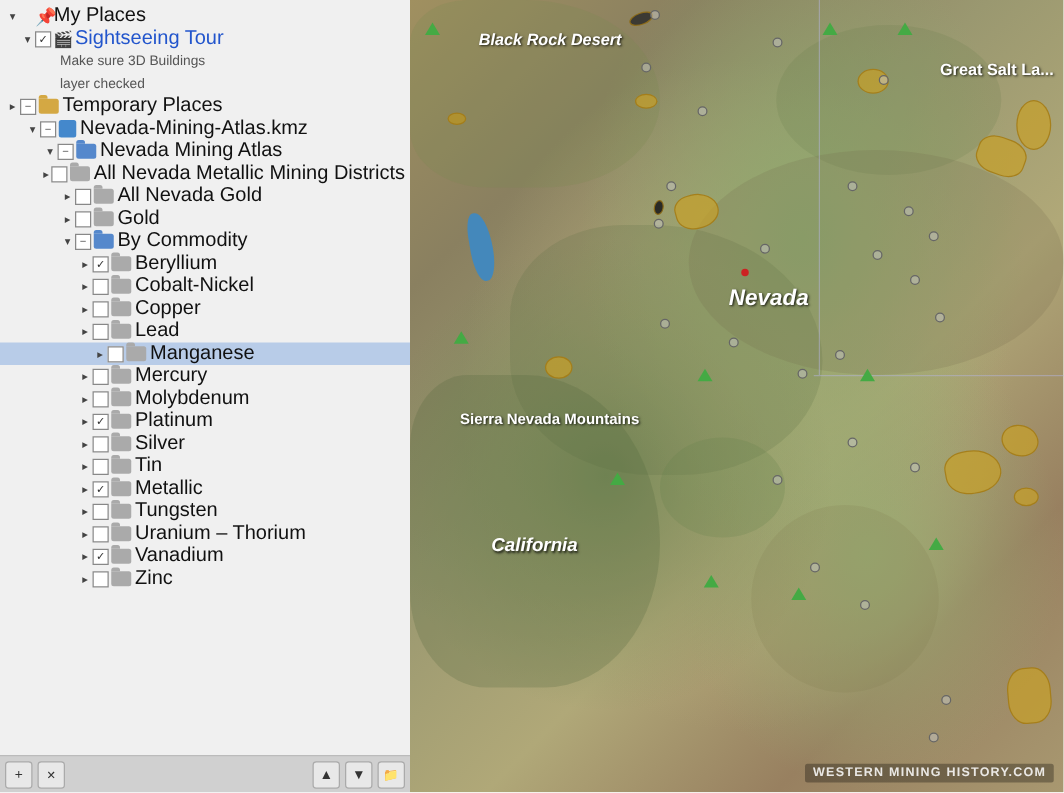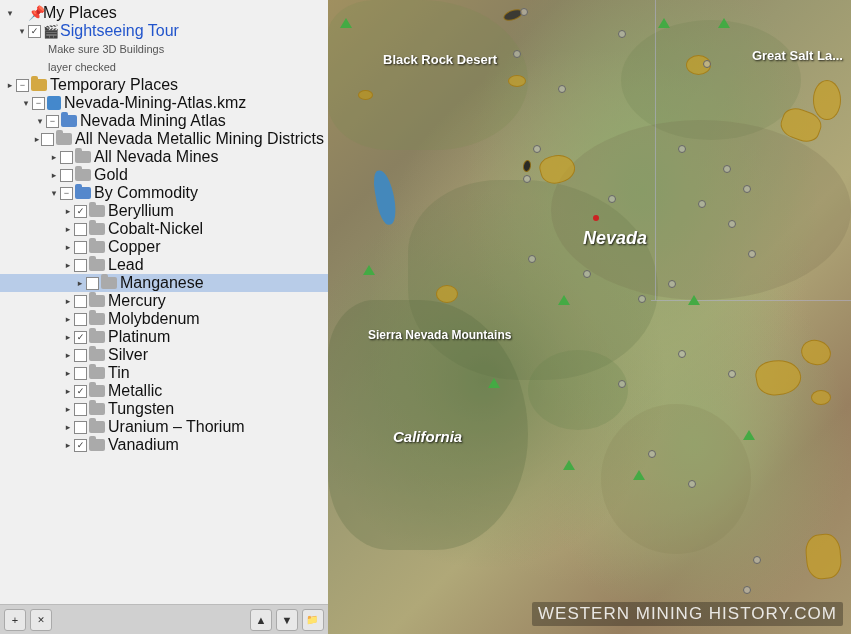--- a/index.html
+++ b/index.html
@@ -249,22 +249,22 @@
       border-radius: 50%;
       background: #cc2222;
     }
 
     
     #watermark {
       position: absolute;
       bottom: 8px;
       right: 8px;
       color: rgba(255,255,255,0.85);
-      font-size: 17px;
-      font-weight: normal;
+      font-size: 10px;
+      font-weight: bold;
       text-transform: uppercase;
       letter-spacing: 1px;
       background: rgba(0,0,0,0.3);
       padding: 2px 6px;
       border-radius: 2px;
       text-align: right;
     }
 
     
     .state-border {
@@ -333,21 +333,21 @@
       <span class="checkbox"></span>
       <span class="folder-icon gray"></span>
       <span class="label">All Nevada Metallic Mining Districts</span>
     </div>
 
     <div class="tree-item">
       <span class="indent" style="width:48px"></span>
       <span class="arrow closed"></span>
       <span class="checkbox"></span>
       <span class="folder-icon gray"></span>
-      <span class="label">All Nevada Mines</span>
+      <span class="label">All Nevada Gold</span>
     </div>
 
     <div class="tree-item">
       <span class="indent" style="width:48px"></span>
       <span class="arrow closed"></span>
       <span class="checkbox"></span>
       <span class="folder-icon gray"></span>
       <span class="label">Gold</span>
     </div>
 
@@ -465,20 +465,27 @@
     </div>
 
     <div class="tree-item">
       <span class="indent" style="width:62px"></span>
       <span class="arrow closed"></span>
       <span class="checkbox checked"></span>
       <span class="folder-icon gray"></span>
       <span class="label">Vanadium</span>
     </div>
 
+    <div class="tree-item">
+      <span class="indent" style="width:62px"></span>
+      <span class="arrow closed"></span>
+      <span class="checkbox"></span>
+      <span class="folder-icon gray"></span>
+      <span class="label">Zinc</span>
+    </div>
 
   </div>
 
   <div id="toolbar">
     <div class="tb-btn">+</div>
     <div class="tb-btn" style="font-size:9px;">✕</div>
     <div class="tb-spacer"></div>
     <div class="tb-btn">▲</div>
     <div class="tb-btn">▼</div>
     <div class="tb-btn" style="font-size:10px;">📁</div>
@@ -547,21 +554,21 @@
     <div class="marker-circle" style="left:290px;top:380px;"></div>
     <div class="marker-circle" style="left:350px;top:350px;"></div>
     <div class="marker-circle" style="left:400px;top:370px;"></div>
     <div class="marker-circle" style="left:320px;top:450px;"></div>
     <div class="marker-circle" style="left:360px;top:480px;"></div>
     <div class="marker-circle" style="right:100px;bottom:40px;"></div>
     <div class="marker-circle" style="right:90px;bottom:70px;"></div>
 
     <div class="marker-red" style="left:265px;top:215px;"></div>
 
-    <div class="map-label medium" style="left:55px;top:52px;">Black Rock Desert</div>
+    <div class="map-label medium" style="left:55px;top:24px;font-style:italic;">Black Rock Desert</div>
     <div class="map-label medium" style="right:8px;top:48px;">Great Salt La...</div>
     <div class="map-label large" style="left:255px;top:228px;font-size:18px;font-style:italic;">Nevada</div>
     <div class="map-label medium" style="left:40px;top:328px;font-size:12px;">Sierra Nevada Mountains</div>
     <div class="map-label large" style="left:65px;top:428px;font-size:15px;font-style:italic;">California</div>
 
     <div id="watermark">Western Mining History.com</div>
 
   </div>
 </div>
 

